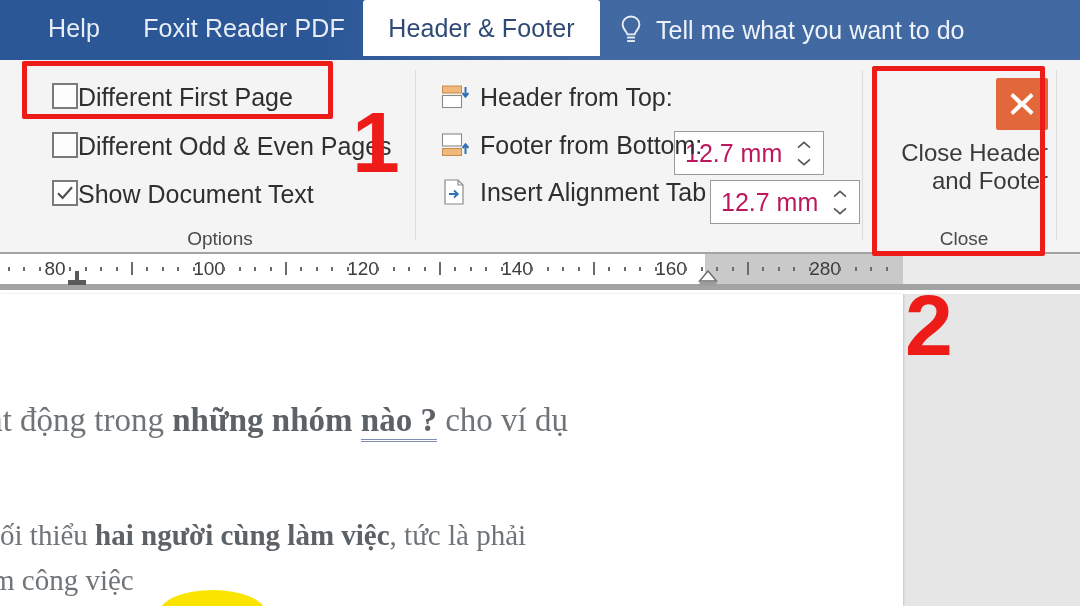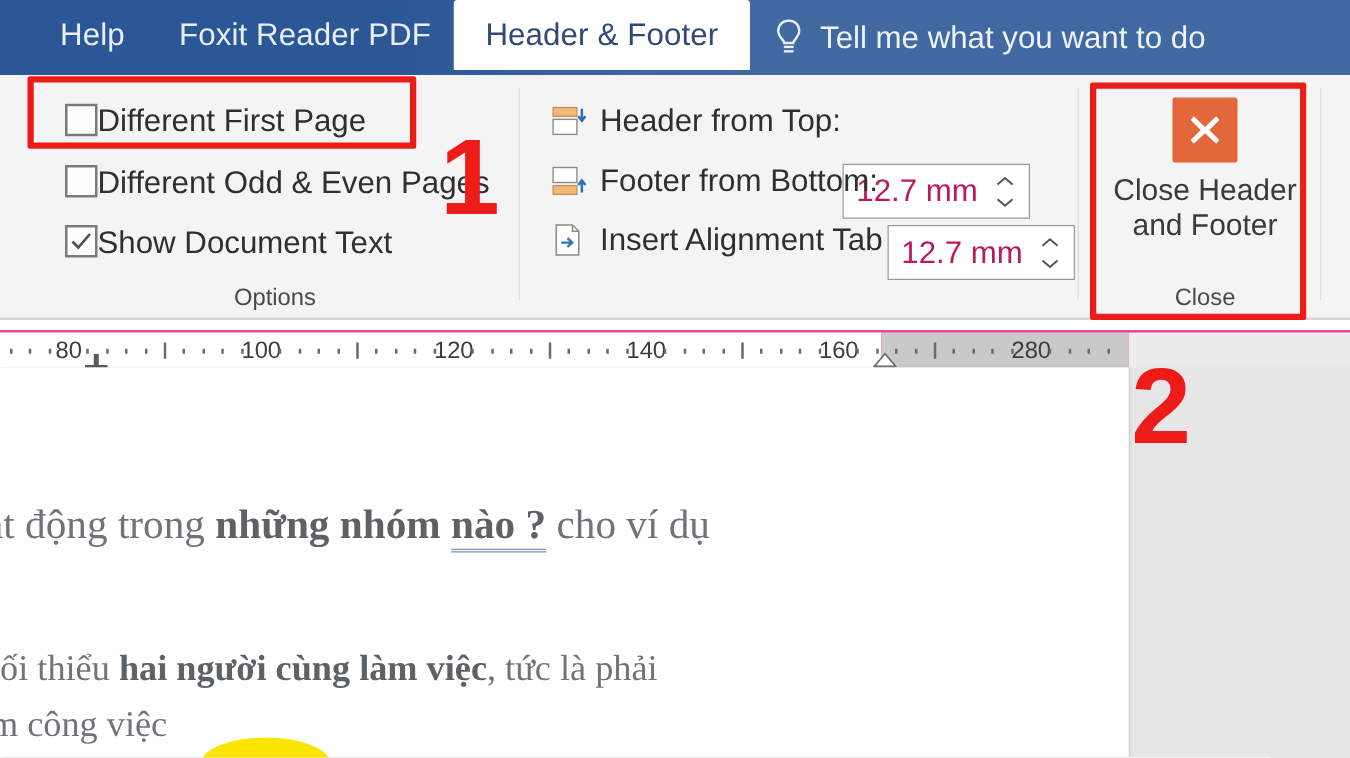--- a/index.html
+++ b/index.html
@@ -65,33 +65,33 @@
   }
   .spin .val{font-size:25px;color:#be185d;padding-left:10px;flex:1;}
   .spin .arrows{
     width:26px;height:100%;display:flex;flex-direction:column;
     align-items:center;justify-content:center;gap:9px;padding-right:6px;
   }
   .spin .arrows svg{display:block;}
 
   
   .closebtn{
-    position:absolute;display:flex;flex-direction:column;align-items:center;
+    position:absolute;display:flex;flex-direction:column;align-items:flex-end;
     text-align:center;background:#f4f4f4;
   }
   .closeicon{
     width:52px;height:52px;background:#E2673B;display:flex;align-items:center;justify-content:center;
     border-radius:2px;
   }
   .closetxt{font-size:24px;color:#3a3a3a;line-height:1.18;margin-top:9px;white-space:nowrap;}
 
   
   .ruler{
-    position:absolute;left:0;top:264px;width:1080px;height:38px;
-    background:#ec4899;
+    position:absolute;left:0;top:252px;width:1080px;height:38px;
+    background:#a3a3a3;
   }
   .ruler-white{position:absolute;top:2px;height:30px;background:#ffffff;}
   .ruler-gray{position:absolute;top:2px;height:30px;background:#c9c9c9;}
   .ruler-out{position:absolute;top:2px;height:30px;background:#ececec;}
   .rtick{position:absolute;background:#6b6b6b;}
   .rnum{position:absolute;top:6px;font-size:19px;color:#3c3c3c;transform:translateX(-50%);}
   .tabmark{position:absolute;}
   .indent{position:absolute;}
 
   

